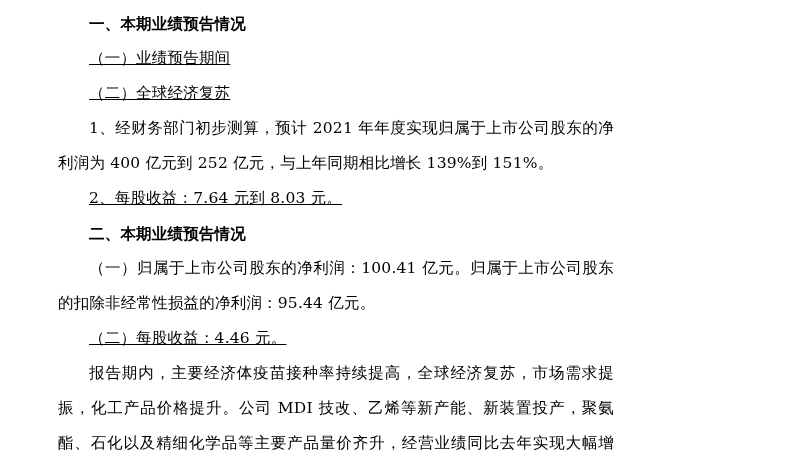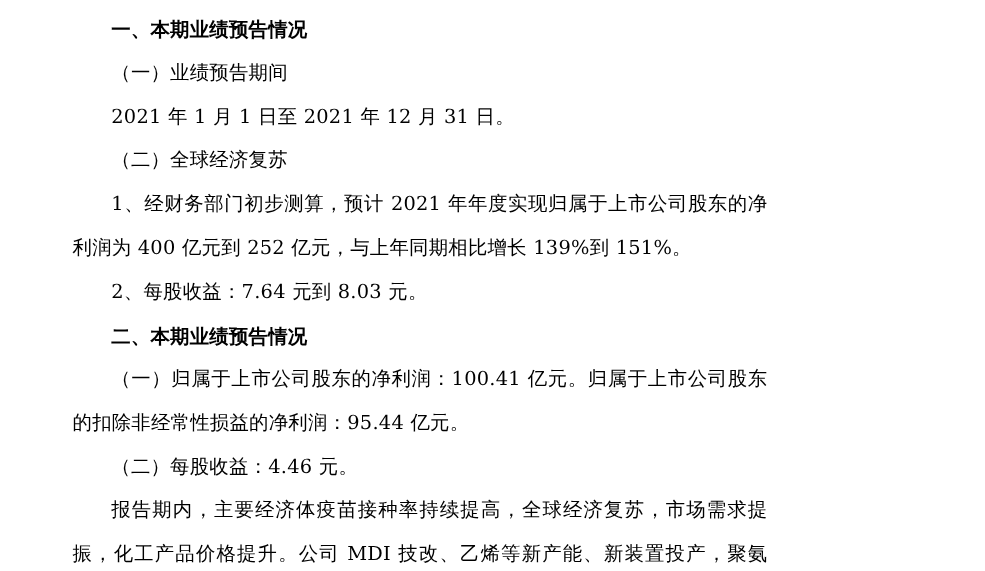--- a/index.html
+++ b/index.html
@@ -29,35 +29,35 @@
     text-justify: inter-ideograph;
     margin: 0;
     letter-spacing: 0.2px;
   }
   .heading {
     font-weight: bold;
     text-indent: 2em;
   }
   .indent1 {
     text-indent: 2em;
+    text-decoration: underline;
   }
   .flow {
     text-indent: 2em;
   }
 </style>
 </head>
 <body>
 
 <div class="page">
 
   <p class="para heading">一、本期业绩预告情况</p>
 
   <p class="para indent1">（一）业绩预告期间</p>
 
-  <p class="para indent1">2021 年 1 月 1 日至 2021 年 12 月 31 日。</p>
 
   <p class="para indent1">（二）全球经济复苏</p>
 
   <p class="para flow">1、经财务部门初步测算，预计 2021 年年度实现归属于上市公司股东的净利润为 400 亿元到 252 亿元，与上年同期相比增长 139%到 151%。</p>
 
   <p class="para indent1">2、每股收益：7.64 元到 8.03 元。</p>
 
   <p class="para heading">二、本期业绩预告情况</p>
 
   <p class="para flow">（一）归属于上市公司股东的净利润：100.41 亿元。归属于上市公司股东的扣除非经常性损益的净利润：95.44 亿元。</p>

